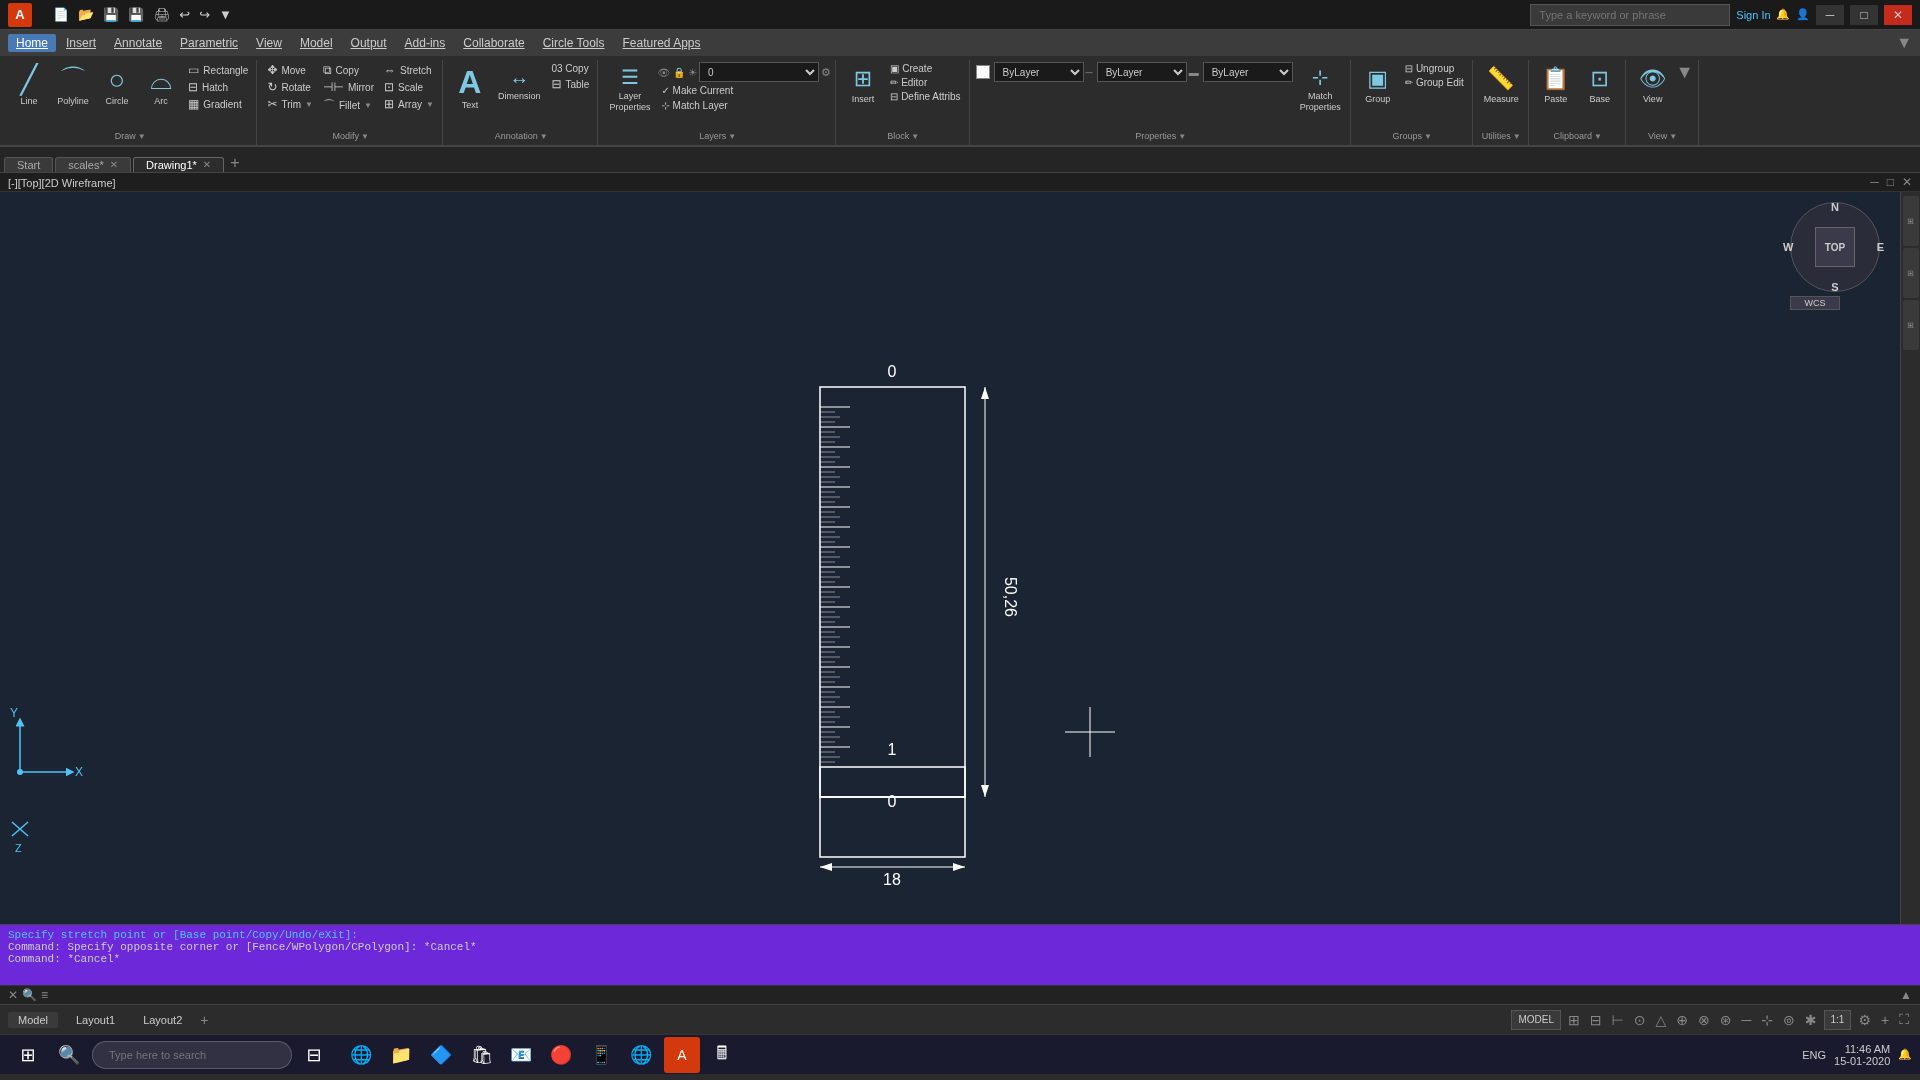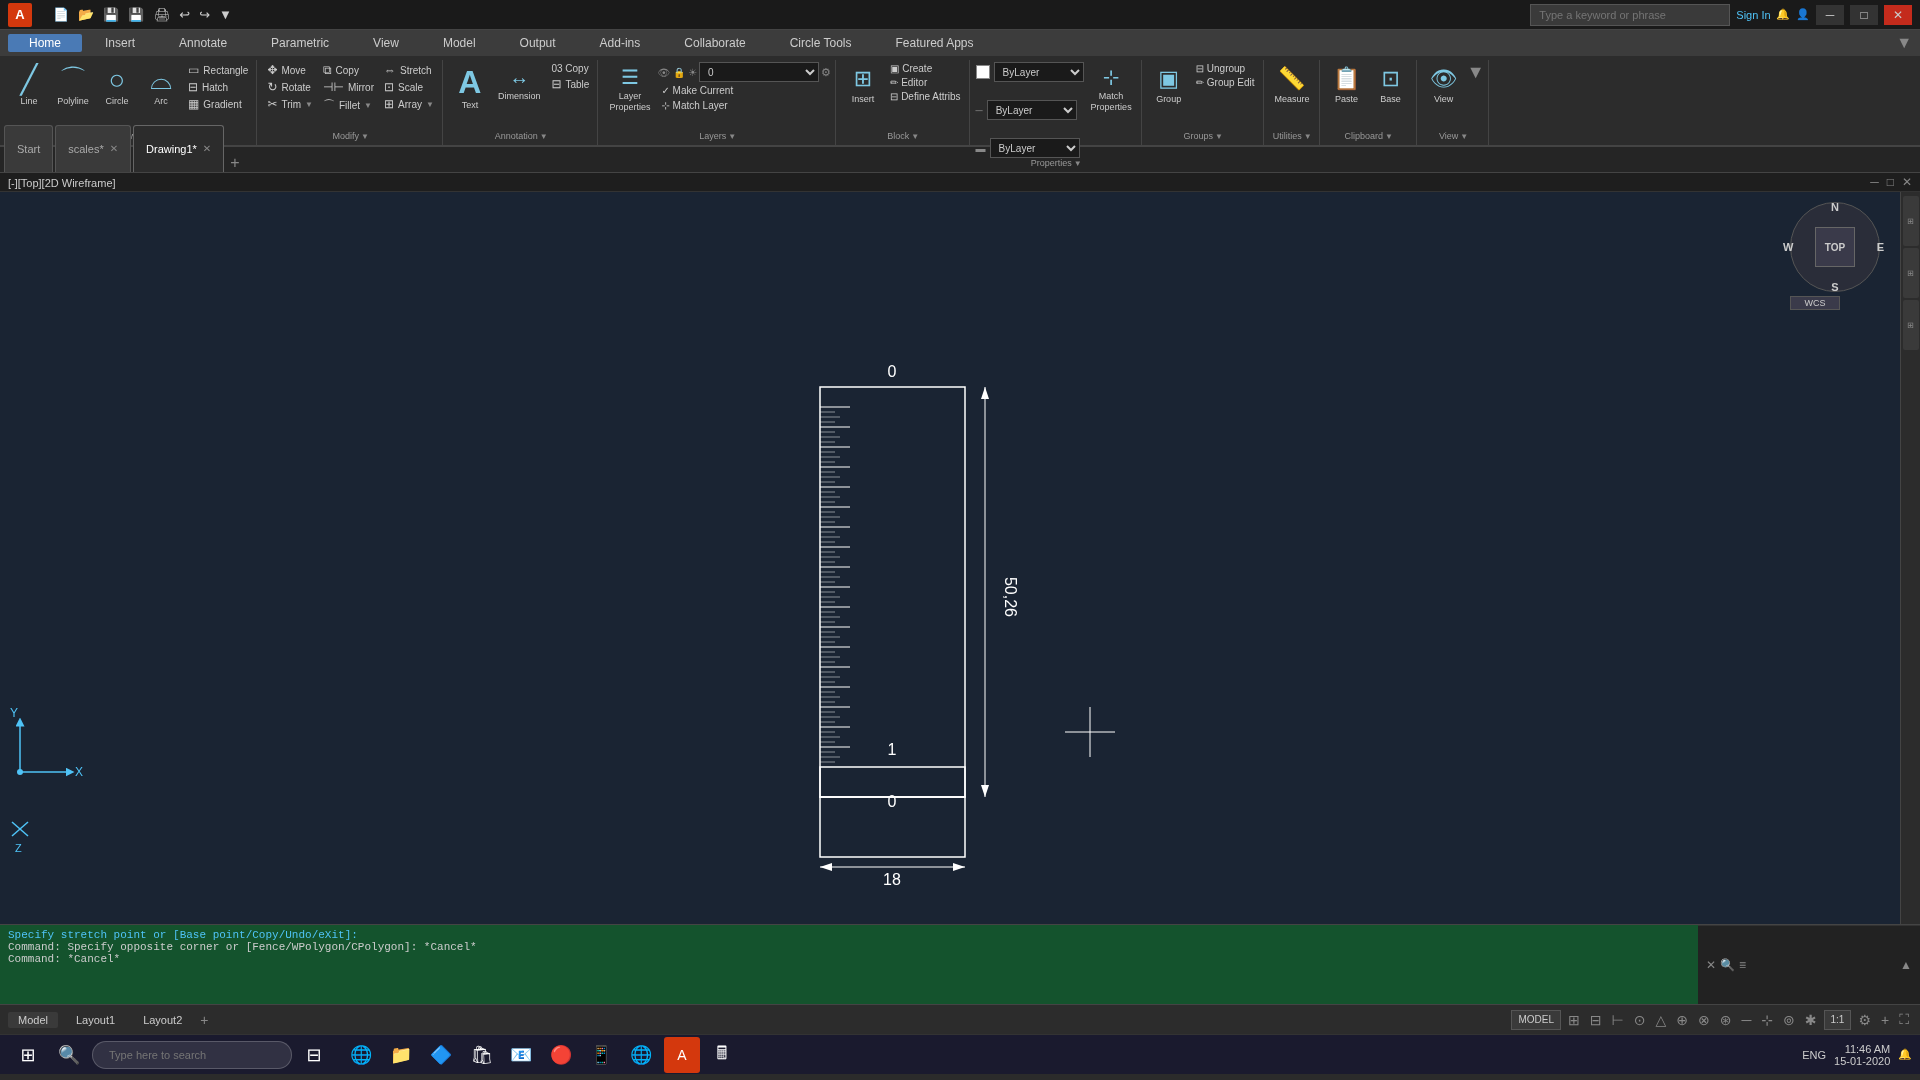--- a/index.html
+++ b/index.html
@@ -30,25 +30,26 @@
     
     #menubar {
       height: 26px;
       background: #3c3c3c;
       display: flex;
       align-items: center;
       padding: 0 8px;
       gap: 2px;
     }
     .menu-item {
-      padding: 2px 21px;
+      padding: 2px 8px;
       color: #ccc;
       cursor: pointer;
       font-size: 12px;
       border-radius: 2px;
+      text-decoration: underline;
     }
     .menu-item:hover, .menu-item.active { background: #5b9bd5; color: white; }
     .menu-item.active { background: #4a7ab5; }
 
     
     #ribbon-panels {
       height: 90px;
       background: #2c2c2c;
       display: flex;
       align-items: stretch;
@@ -129,21 +130,21 @@
     
     #tabs {
       height: 26px;
       background: #252525;
       display: flex;
       align-items: flex-end;
       padding: 0 4px;
       border-bottom: 1px solid #444;
     }
     .tab {
-      padding: 17px 12px;
+      padding: 1px 12px;
       background: #3a3a3a;
       color: #aaa;
       cursor: pointer;
       border-radius: 3px 3px 0 0;
       border: 1px solid #555;
       border-bottom: none;
       margin-right: 2px;
       font-size: 11px;
       display: flex;
       align-items: flex-start;
@@ -233,24 +234,24 @@
       font-size: 9px;
       padding: 1px 6px;
       margin-top: 4px;
       text-align: center;
       width: 50px;
     }
 
     
     #command-area {
       height: 80px;
-      background: #14532d;
+      background: #6d28d9;
       border-top: 1px solid #444;
       display: flex;
-      flex-direction: row;
+      flex-direction: column;
     }
     #command-history {
       flex: 1;
       padding: 4px 8px;
       font-family: 'Courier New', monospace;
       font-size: 11px;
       color: #ccc;
       overflow-y: auto;
     }
     #command-input-row {
@@ -524,21 +525,21 @@
         </div>
       </div>
       <div class="ribbon-panel-label">
         <span>Block</span>
         <span class="drop-arrow">▼</span>
       </div>
     </div>
 
     <div class="ribbon-panel">
       <div class="ribbon-panel-content">
-        <div style="display:flex;flex-direction:column;gap:18px;">
+        <div style="display:flex;flex-direction:row;gap:2px;">
           <div style="display:flex;align-items:center;gap:4px;">
             <span class="color-swatch"></span>
             <select class="layer-select" style="width:90px;">
               <option>ByLayer</option>
             </select>
           </div>
           <div style="display:flex;align-items:center;gap:4px;">
             <span style="color:#888;font-size:10px;">─</span>
             <select class="layer-select" style="width:90px;">
               <option>ByLayer</option>

